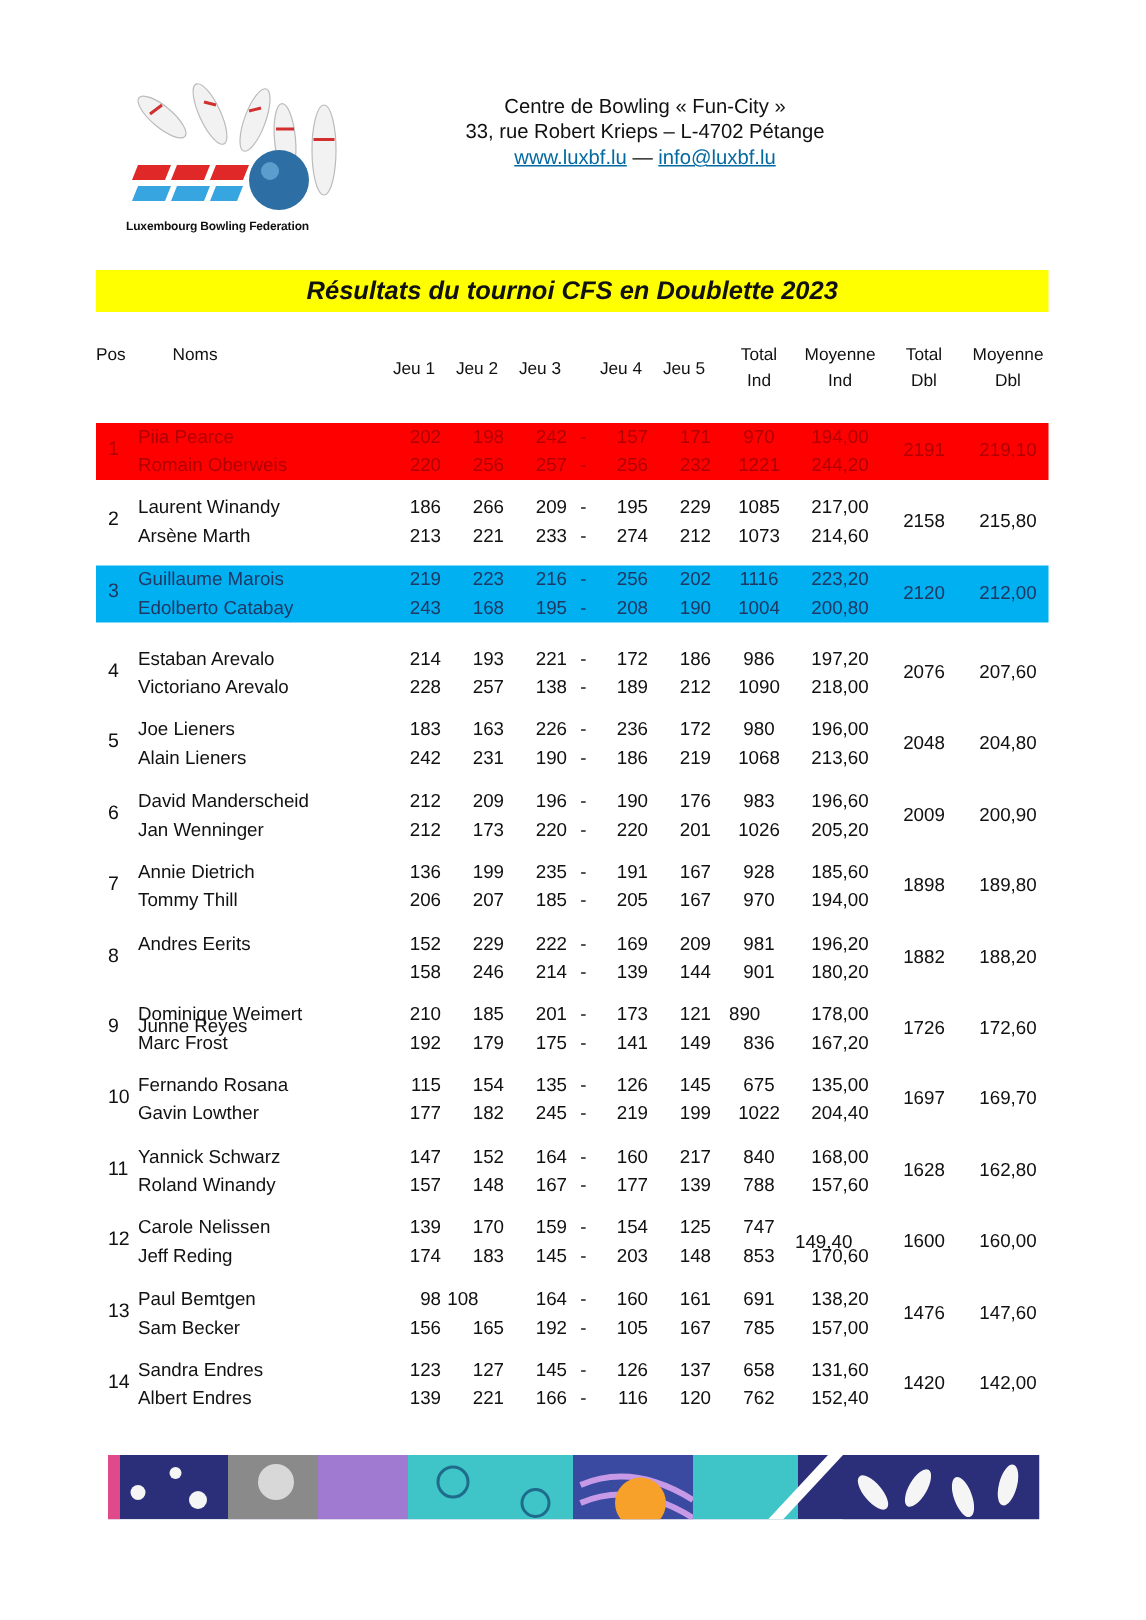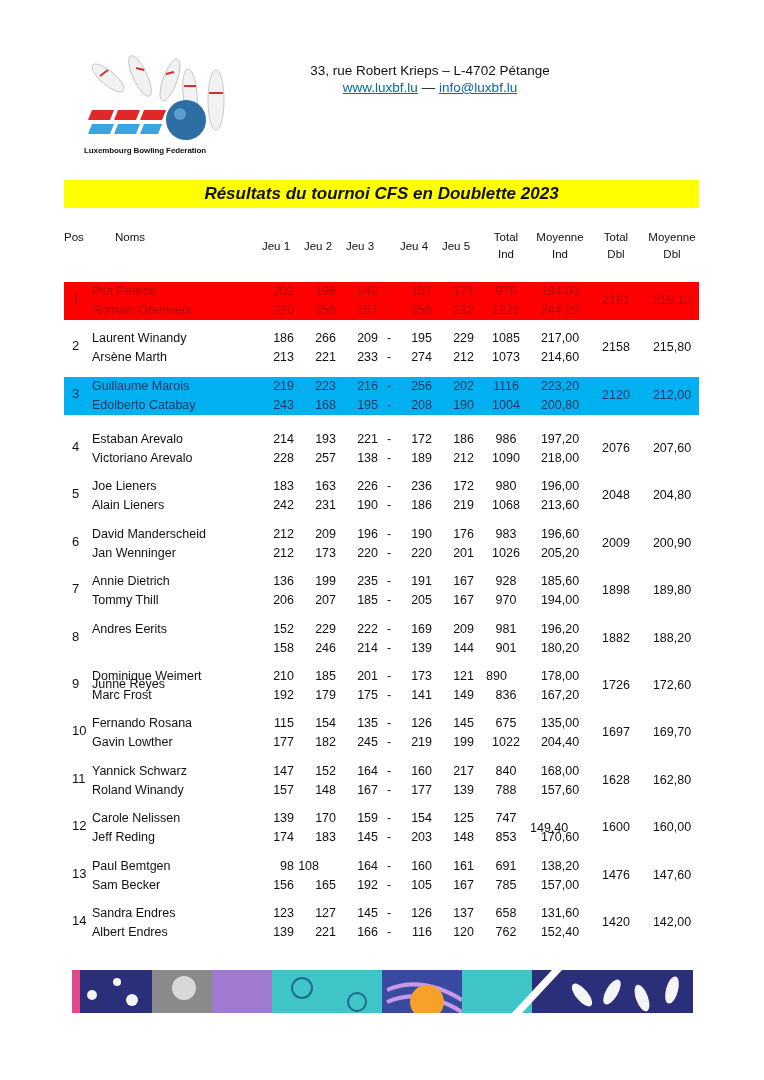--- a/index.html
+++ b/index.html
@@ -57,20 +57,21 @@
       </g>
       <g fill="#37a5e0">
         <polygon points="14,76 36,76 32,86 10,86"></polygon>
         <polygon points="40,76 62,76 58,86 36,86"></polygon>
         <polygon points="66,76 84,76 80,86 62,86"></polygon>
       </g>
     </svg>
     <div class="logo-caption">Luxembourg Bowling Federation</div>
   </div>
   <div class="org">
+    <div class="org-line">Centre de Bowling « Fun-City »</div>
     <div class="org-line">33, rue Robert Krieps – L-4702 Pétange</div>
     <div class="org-line">
       <a>www.luxbf.lu</a><span> — </span><a>info@luxbf.lu</a>
     </div>
   </div>
 </div>
 
 <div class="title-bar" style="background: rgb(255, 255, 0);">
   <span>Résultats du tournoi CFS en Doublette 2023</span>
 </div>

